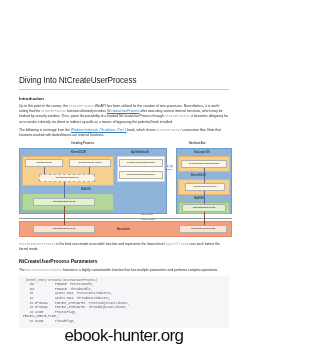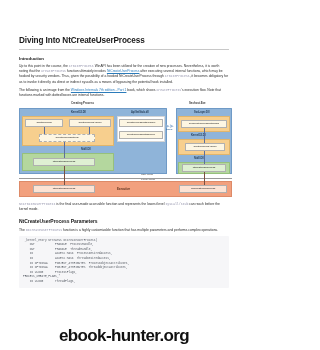--- a/index.html
+++ b/index.html
@@ -12,24 +12,25 @@
   .page {
     position: relative;
     width: 248px; height: 350px;
     background: #ffffff;
     padding: 0;
   }
   .content { padding: 36px 19px 0 19px; }
 
   .doc-title {
     font-size: 8.2px;
-    font-weight: bold;
+    font-weight: normal;
     color: #1a1a1a;
     letter-spacing: -0.1px;
     margin-bottom: 3.5px;
+    margin-top: 40px;
   }
   .title-rule {
     height: 0.6px; background: #c8c8c8;
     margin-bottom: 7px;
   }
   .h2 {
     font-size: 4.4px; font-weight: bold; color: #1a1a1a;
     margin-bottom: 3.2px; letter-spacing: -0.05px;
   }
   .h2.spaced { margin-top: 6px; margin-bottom: 3.5px; font-size: 5px; }
@@ -119,21 +120,21 @@
     font-family: "Liberation Mono", monospace;
     font-size: 2.9px; line-height: 4.6px;
     color: #5b6068; white-space: pre;
     letter-spacing: -0.05px;
   }
 
   .watermark {
     position: absolute;
     left: 0; bottom: 4px; width: 248px;
     text-align: center;
-    font-size: 17px; font-weight: bold;
+    font-size: 17px; font-weight: normal;
     color: #111; letter-spacing: -0.6px;
   }
 </style>
 </head>
 <body>
 
 <div class="page">
   <div class="content">
 
     <div class="doc-title">Diving Into NtCreateUserProcess</div>

